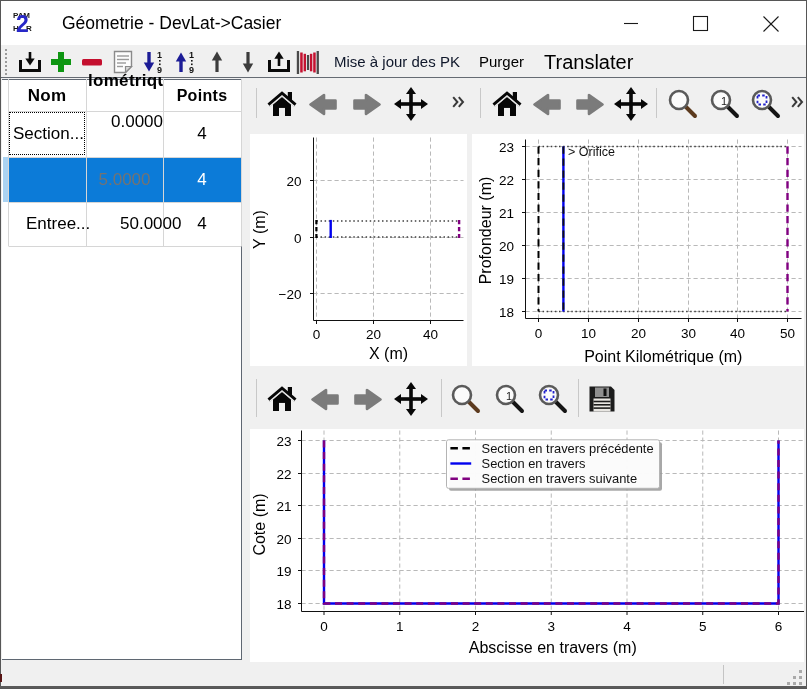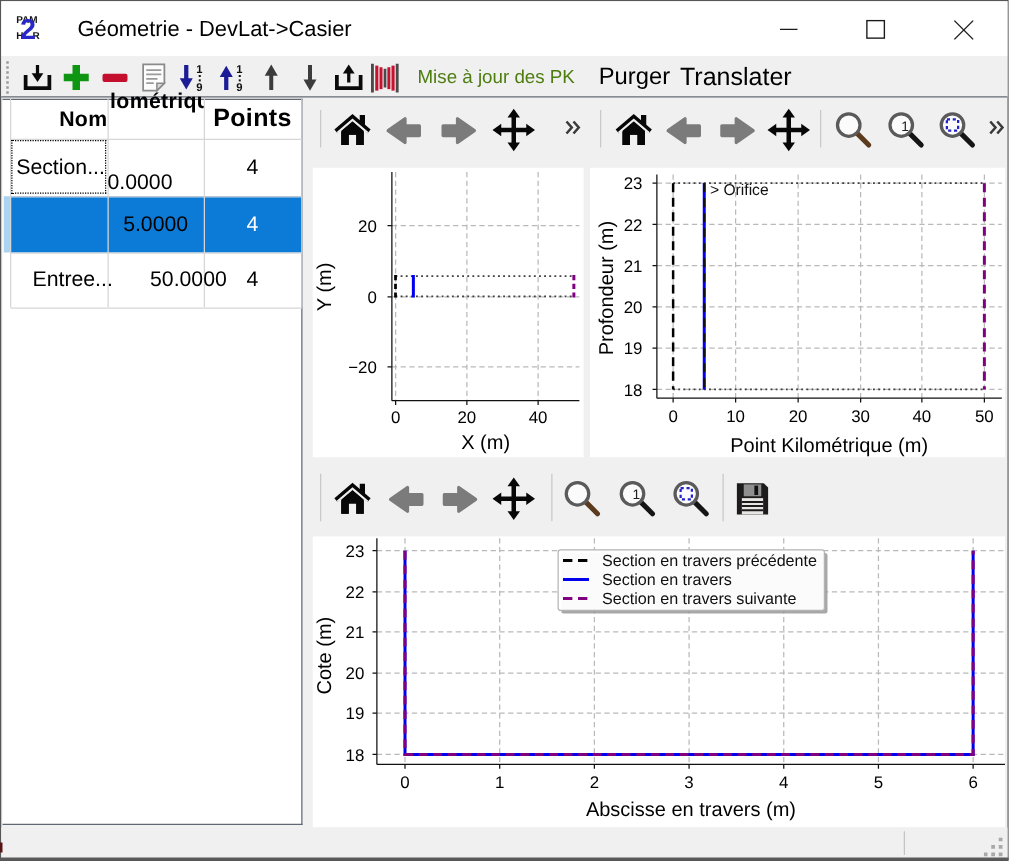--- a/index.html
+++ b/index.html
@@ -104,46 +104,46 @@
     <g>
 <rect x="2.8" y="4" width="2.3" height="23" fill="#4a4a4a"></rect>
 <rect x="6.2" y="5.5" width="2.5" height="20" fill="#c41230"></rect>
 <rect x="9.6" y="6.8" width="2.4" height="17.5" fill="#c41230"></rect>
 <rect x="12.9" y="8" width="2.2" height="15" fill="#4a4a4a"></rect>
 <rect x="15.9" y="6.8" width="2.4" height="17.5" fill="#c41230"></rect>
 <rect x="19.2" y="5.5" width="2.5" height="20" fill="#c41230"></rect>
 <rect x="22.6" y="4" width="2.3" height="23" fill="#4a4a4a"></rect>
 </g>
   </svg>
-<div class="abs" id="tbtxt1" style="left:334px;top:46px;height:31px;line-height:32px;font-size:15px;color:#4d7c0f;">Mise à jour des PK</div>
-<div class="abs" id="tbtxt2" style="left:479px;top:46px;height:32px;line-height:32px;font-size:19px;color:#000;">Purger</div>
+<div class="abs" id="tbtxt1" style="left:334px;top:46px;height:31px;line-height:32px;font-size:15px;color:#0f172a;">Mise à jour des PK</div>
+<div class="abs" id="tbtxt2" style="left:479px;top:46px;height:32px;line-height:32px;font-size:15px;color:#000;">Purger</div>
 <div class="abs" id="tbtxt3" style="left:544px;top:46px;height:32px;line-height:32px;font-size:20px;color:#000;">Translater</div>
 <div class="abs" style="left:2px;top:79px;width:240px;height:581px;background:#ffffff;border:1px solid #5f6772;border-left:none;"></div>
 <div class="abs" style="left:3px;top:157px;width:5px;height:45px;background:#abd3f2;"></div>
 <div class="abs" style="left:8px;top:157px;width:233px;height:45px;background:#0c7bd8;"></div>
 <svg class="abs" style="left:2px;top:79px" width="240" height="581" viewBox="0 0 240 581">
 <g stroke="#d6d6d6" stroke-width="1">
 <line x1="6.5" y1="0" x2="6.5" y2="167"></line>
 <line x1="84.5" y1="0" x2="84.5" y2="167"></line>
 <line x1="161.5" y1="0" x2="161.5" y2="167"></line>
 <line x1="239.5" y1="0" x2="239.5" y2="167"></line>
 <line x1="6.5" y1="32.5" x2="239.5" y2="32.5"></line>
 <line x1="6.5" y1="78.5" x2="239.5" y2="78.5"></line>
 <line x1="6.5" y1="123.5" x2="239.5" y2="123.5"></line>
 <line x1="6.5" y1="167.5" x2="239.5" y2="167.5"></line>
 </g>
   </svg>
-<div class="abs" style="left:8px;top:80px;width:78px;height:31px;line-height:31px;font-size:17px;font-weight:bold;letter-spacing:0.3px;text-align:right;">Nom</div>
+<div class="abs" style="left:8px;top:80px;width:78px;height:31px;line-height:31px;font-size:17px;font-weight:bold;letter-spacing:0.3px;text-align:center;">Nom</div>
 <div class="abs" style="left:86px;top:65px;width:77px;height:31px;line-height:31px;font-size:17px;font-weight:bold;letter-spacing:0.3px;text-align:center;overflow:hidden;white-space:nowrap;"><span style="margin-left:2px">lométriqu</span></div>
-<div class="abs" style="left:163px;top:80px;width:78px;height:31px;line-height:31px;font-size:20px;font-weight:bold;letter-spacing:0.3px;text-align:center;">Points</div>
+<div class="abs" style="left:163px;top:80px;width:78px;height:31px;line-height:31px;font-size:16px;font-weight:bold;letter-spacing:0.3px;text-align:center;">Points</div>
 <div class="abs" style="left:9px;top:112px;width:76px;height:43px;border:1px dotted #000;"></div>
 <div class="abs" style="left:13px;top:112px;width:70px;height:44px;line-height:44px;font-size:17px;">Section...</div>
-<div class="abs" style="left:86px;top:124px;width:77px;height:44px;line-height:44px;font-size:17px;text-align:left;">0.0000</div>
+<div class="abs" style="left:86px;top:100px;width:77px;height:44px;line-height:44px;font-size:17px;text-align:right;">0.0000</div>
 <div class="abs" style="left:163px;top:112px;width:78px;height:44px;line-height:44px;font-size:17px;text-align:center;">4</div>
-<div class="abs" style="left:86px;top:157px;width:77px;height:56px;line-height:45px;font-size:17px;text-align:center;color:#000000;">5.0000</div>
+<div class="abs" style="left:86px;top:157px;width:77px;height:56px;line-height:45px;font-size:17px;text-align:center;color:#737373;">5.0000</div>
 <div class="abs" style="left:163px;top:157px;width:78px;height:45px;line-height:45px;font-size:17px;text-align:center;color:#fff;">4</div>
 <div class="abs" style="left:26px;top:202px;width:70px;height:44px;line-height:44px;font-size:17px;">Entree...</div>
 <div class="abs" style="left:86px;top:202px;width:77px;height:44px;line-height:44px;font-size:17px;text-align:center;padding-left:34px;">50.0000</div>
 <div class="abs" style="left:163px;top:202px;width:78px;height:44px;line-height:44px;font-size:17px;text-align:center;">4</div>
 <div class="abs" style="left:256px;top:88px;width:1px;height:30px;background:#c8c8c8;"></div>
 <svg class="abs" style="left:265.5px;top:89px" width="32" height="30" viewBox="0 0 32 30">
 <rect x="21.8" y="3" width="4.2" height="9" fill="#070707"></rect>
 <path d="M7 15.5 L16 8 L25 15.5 V27 H19 V18.8 h-6 V27 H7 Z" fill="#070707"></path>
 <path d="M16 2.2 L30.5 14.6 L28 17.6 L16 7.4 L4 17.6 L1.5 14.6 Z" fill="#070707"></path>
 <path d="M3.8 17.2 L16 6.8 L28.2 17.2" fill="none" stroke="#f0f0f0" stroke-width="1.4"></path>

